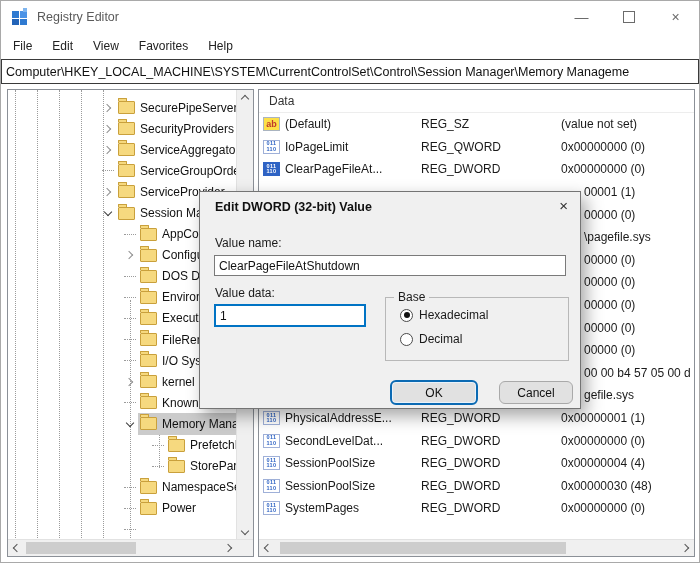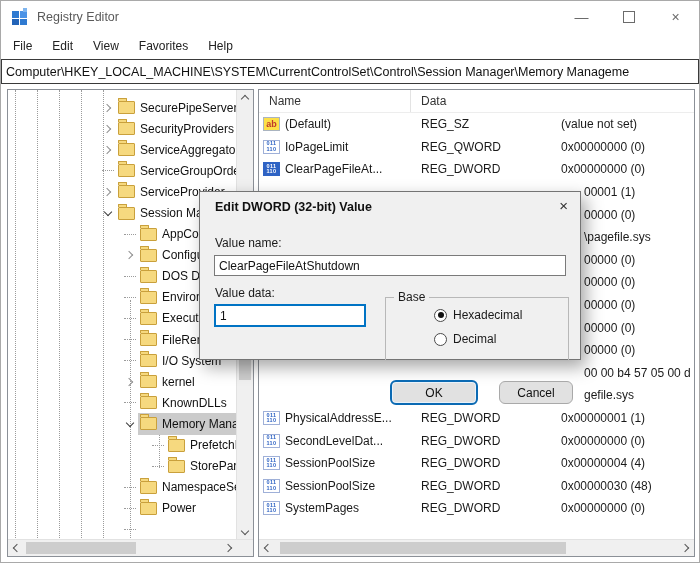--- a/index.html
+++ b/index.html
@@ -86,35 +86,35 @@
             display:flex;flex-direction:column;align-items:center;justify-content:center;}
   .reg-icon.string{border:1px solid #aab4c0;background:#fde047;color:#c0392b;font-weight:bold;
                    font-size:9px;line-height:9px;}
   .reg-icon.dword{border:1px solid #9fb0d8;background:#fff;color:#2e63c4;font-weight:bold;
                   font-size:5.5px;line-height:5.5px;letter-spacing:.4px;}
   .reg-icon.dword.sel{background:#2e63c4;border-color:#2e63c4;color:#fff;}
   .list-row.frag{position:relative;}
   .frag-text{position:absolute;left:325px;}
 
   
-  .dialog{position:absolute;left:198px;top:190px;width:382px;height:169px;box-sizing:border-box;
+  .dialog{position:absolute;left:198px;top:190px;width:382px;height:218px;box-sizing:border-box;
           background:#f0f0f0;border:1px solid #747474;box-shadow:5px 7px 16px rgba(0,0,0,.35);z-index:50;}
   .dlg-title{position:absolute;left:15px;top:8px;font-size:12.5px;font-weight:bold;color:#111;}
   .dlg-close{position:absolute;right:12px;top:5px;font-size:15px;color:#333;}
   .dlg-label-name{position:absolute;left:15px;top:44px;}
   .dlg-name-input{position:absolute;left:14px;top:63px;width:352px;height:21px;box-sizing:border-box;
                   border:1px solid #7a7a7a;background:#fff;font-family:"Liberation Sans",sans-serif;
                   font-size:12px;padding:0 0 0 4px;color:#111;}
   .dlg-label-data{position:absolute;left:15px;top:94px;}
   .dlg-data-input{position:absolute;left:14px;top:112px;width:152px;height:23px;box-sizing:border-box;
                   border:2px solid #0073c4;background:#fff;font-family:"Liberation Sans",sans-serif;
                   font-size:12px;padding:0 0 0 4px;color:#111;outline:none;}
   .base-group{position:absolute;left:185px;top:105px;width:182px;height:62px;border:1px solid #b8b8b8;}
   .base-legend{position:absolute;left:8px;top:-8px;background:#f0f0f0;padding:0 4px;}
-  .radio-row{position:absolute;left:14px;display:flex;align-items:center;margin-left:34px;}
+  .radio-row{position:absolute;left:14px;display:flex;align-items:center;}
   .radio-row.hex{top:10px;} .radio-row.dec{top:34px;}
   .radio{width:13px;height:13px;border:1px solid #4a4a4a;border-radius:50%;box-sizing:border-box;
          margin-right:6px;position:relative;background:#fff;flex:none;}
   .radio.checked::after{content:"";position:absolute;left:2.5px;top:2.5px;width:6px;height:6px;
                         border-radius:50%;background:#111;}
   .dlg-btn{position:absolute;box-sizing:border-box;background:#e1e1e1;display:flex;align-items:center;
            justify-content:center;color:#111;border-radius:6px;}
   .btn-ok{left:190px;top:188px;width:88px;height:25px;border:2px solid #0b6ab3;box-shadow:inset 0 0 0 1px #e9f2fa;}
   .btn-cancel{left:299px;top:189px;width:74px;height:23px;border:1px solid #a9a9a9;}
 </style>
@@ -318,21 +318,20 @@
     </div>
     <div class="hscroll">
       <span class="sb-btn sb-left"></span>
       <span class="sb-thumb hthumb" style="left:18px;width:110px;"></span>
       <span class="sb-btn sb-right" style="right:16px;"></span>
     </div>
   </div>
 
   <div class="list-panel">
     <div class="list-header">
-      <span class="col-h col-name">Name</span>
       <span class="col-h col-data">Data</span>
     </div>
     <div class="list-rows" id="list-rows">
         <div class="list-row">
           <span class="cell-name">
             <span class="reg-icon string">ab</span>
             <span>(Default)</span>
           </span>
           <span class="cell-type">REG_SZ</span>
           <span class="cell-data">(value not set)</span>

